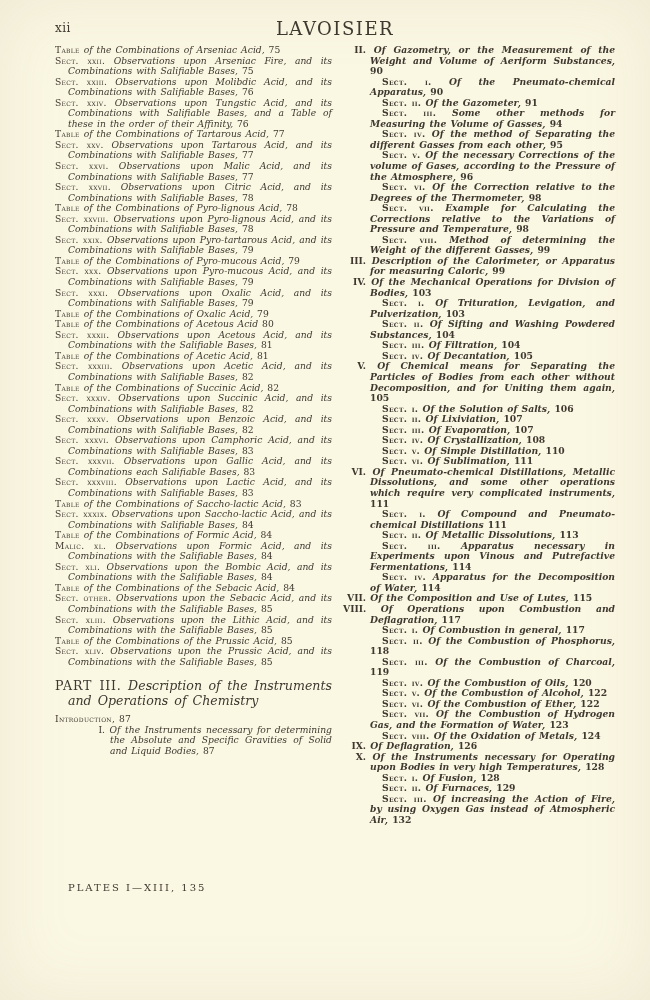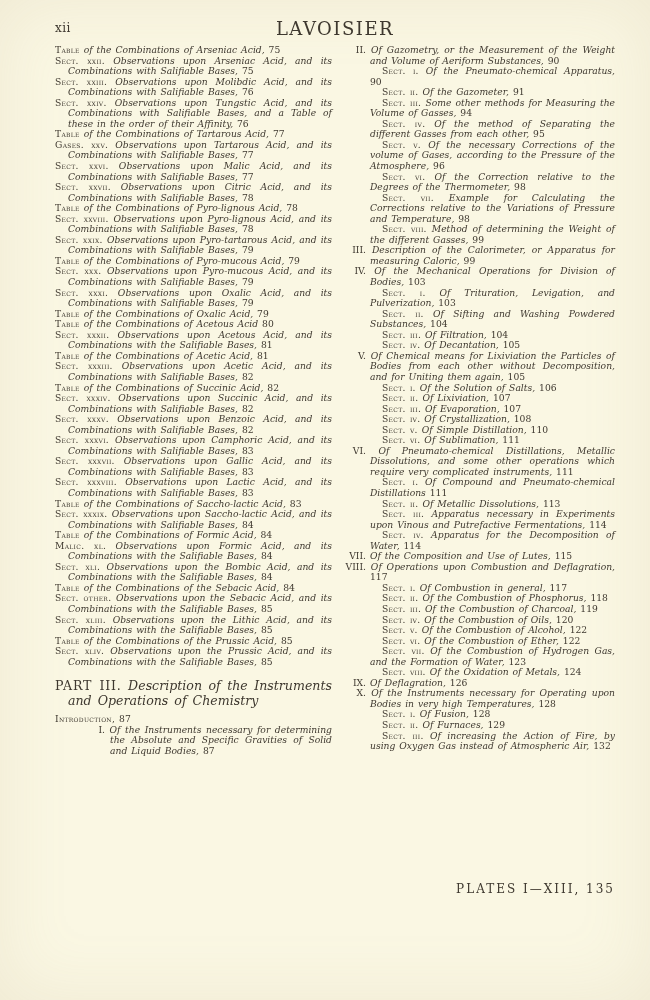--- a/index.html
+++ b/index.html
@@ -24,21 +24,21 @@
     font-size: 12px; letter-spacing: 0.5px;
   }
   .running-head {
     position: absolute; left: 0; right: 0; top: 0;
     text-align: center;
     font-size: 18px; letter-spacing: 1.5px;
   }
   .cols { display: flex; gap: 11px; }
   .col { box-sizing: border-box; }
   .col-left  { width: 277px; }
-  .col-right { width: 272px; }
+  .col-right { width: 272px; font-weight: bold; }
 
   p.entry {
     margin: 0;
     font-size: 9.2px;
     line-height: 10.55px;
     text-align: justify;
     font-style: italic;
     word-spacing: 1px;
   }
   .entry .label { font-style: normal; font-variant: small-caps; letter-spacing: 0.3px; }
@@ -67,23 +67,23 @@
     word-spacing: 2px;
     padding-left: 13px; text-indent: -13px;
   }
   .part-heading .part-label { letter-spacing: 0.8px; }
   .part-heading .part-title { font-style: italic; }
 
   .entry.intro { font-style: normal; margin-top: 6px; }
 
   .pg-footer {
     position: absolute;
-    left: 55px; right: 35px; top: 882px;
-    text-align: right;
-    font-size: 12px;
+    left: 68px; right: 35px; top: 882px;
+    text-align: left;
+    font-size: 10px;
     letter-spacing: 2px;
   }
 </style>
 </head>
 <body>
 
 <div class="page">
 
   <div class="pg-header">
     <span class="folio">xii</span>
@@ -91,29 +91,29 @@
   </div>
 
   <div class="cols">
 
     <div class="col col-left">
 
       <div>
 
           <p class="entry hang"><span class="label">Table</span> <span class="txt">of the Combinations of Arseniac Acid,</span> <span class="pg">75</span></p>
 
-          <p class="entry hang"><span class="label">Sect. xxii.</span> <span class="txt">Observations upon Arseniac Acid, and its Combinations with Salifiable Bases,</span> <span class="pg">75</span></p>
+          <p class="entry hang"><span class="label">Sect. xxii.</span> <span class="txt">Observations upon Arseniac Fire, and its Combinations with Salifiable Bases,</span> <span class="pg">75</span></p>
 
           <p class="entry hang"><span class="label">Sect. xxiii.</span> <span class="txt">Observations upon Molibdic Acid, and its Combinations with Salifiable Bases,</span> <span class="pg">76</span></p>
 
           <p class="entry hang"><span class="label">Sect. xxiv.</span> <span class="txt">Observations upon Tungstic Acid, and its Combinations with Salifiable Bases, and a Table of these in the order of their Affinity,</span> <span class="pg">76</span></p>
 
           <p class="entry hang"><span class="label">Table</span> <span class="txt">of the Combinations of Tartarous Acid,</span> <span class="pg">77</span></p>
 
-          <p class="entry hang"><span class="label">Gases. xxv.</span> <span class="txt">Observations upon Tartarous Acid, and its Combinations with Salifiable Bases,</span> <span class="pg">77</span></p>
+          <p class="entry hang"><span class="label">Sect. xxv.</span> <span class="txt">Observations upon Tartarous Acid, and its Combinations with Salifiable Bases,</span> <span class="pg">77</span></p>
 
           <p class="entry hang"><span class="label">Sect. xxvi.</span> <span class="txt">Observations upon Malic Acid, and its Combinations with Salifiable Bases,</span> <span class="pg">77</span></p>
 
 
           <p class="entry hang"><span class="label">Sect. xxvii.</span> <span class="txt">Observations upon Citric Acid, and its Combinations with Salifiable Bases,</span> <span class="pg">78</span></p>
 
           <p class="entry hang"><span class="label">Table</span> <span class="txt">of the Combinations of Pyro-lignous Acid,</span> <span class="pg">78</span></p>
 
           <p class="entry hang"><span class="label">Sect. xxviii.</span> <span class="txt">Observations upon Pyro-lignous Acid, and its Combinations with Salifiable Bases,</span> <span class="pg">78</span></p>
 
@@ -136,21 +136,21 @@
           <p class="entry hang"><span class="label">Sect. xxxiii.</span> <span class="txt">Observations upon Acetic Acid, and its Combinations with Salifiable Bases,</span> <span class="pg">82</span></p>
 
           <p class="entry hang"><span class="label">Table</span> <span class="txt">of the Combinations of Succinic Acid,</span> <span class="pg">82</span></p>
 
           <p class="entry hang"><span class="label">Sect. xxxiv.</span> <span class="txt">Observations upon Succinic Acid, and its Combinations with Salifiable Bases,</span> <span class="pg">82</span></p>
 
           <p class="entry hang"><span class="label">Sect. xxxv.</span> <span class="txt">Observations upon Benzoic Acid, and its Combinations with Salifiable Bases,</span> <span class="pg">82</span></p>
 
           <p class="entry hang"><span class="label">Sect. xxxvi.</span> <span class="txt">Observations upon Camphoric Acid, and its Combinations with Salifiable Bases,</span> <span class="pg">83</span></p>
 
-          <p class="entry hang"><span class="label">Sect. xxxvii.</span> <span class="txt">Observations upon Gallic Acid, and its Combinations with Salifiable Bases,</span> <span class="pg">83</span></p>
+          <p class="entry hang"><span class="label">Sect. xxxvii.</span> <span class="txt">Observations upon Gallic Acid, and its Combinations each Salifiable Bases,</span> <span class="pg">83</span></p>
 
           <p class="entry hang"><span class="label">Sect. xxxviii.</span> <span class="txt">Observations upon Lactic Acid, and its Combinations with Salifiable Bases,</span> <span class="pg">83</span></p>
 
           <p class="entry hang"><span class="label">Table</span> <span class="txt">of the Combinations of Saccho-lactic Acid,</span> <span class="pg">83</span></p>
 
           <p class="entry hang"><span class="label">Sect. xxxix.</span> <span class="txt">Observations upon Saccho-lactic Acid, and its Combinations with Salifiable Bases,</span> <span class="pg">84</span></p>
 
           <p class="entry hang"><span class="label">Table</span> <span class="txt">of the Combinations of Formic Acid,</span> <span class="pg">84</span></p>
 
           <p class="entry hang"><span class="label">Malic. xl.</span> <span class="txt">Observations upon Formic Acid, and its Combinations with the Salifiable Bases,</span> <span class="pg">84</span></p>
@@ -203,21 +203,21 @@
           <p class="entry chapter"><span class="num">IV.</span> <span class="txt">Of the Mechanical Operations for Division of Bodies,</span> <span class="pg">103</span></p>
 
           <p class="entry sect"><span class="label">Sect. i.</span> <span class="txt">Of Trituration, Levigation, and Pulverization,</span> <span class="pg">103</span></p>
 
           <p class="entry sect"><span class="label">Sect. ii.</span> <span class="txt">Of Sifting and Washing Powdered Substances,</span> <span class="pg">104</span></p>
 
           <p class="entry sect"><span class="label">Sect. iii.</span> <span class="txt">Of Filtration,</span> <span class="pg">104</span></p>
 
           <p class="entry sect"><span class="label">Sect. iv.</span> <span class="txt">Of Decantation,</span> <span class="pg">105</span></p>
 
-          <p class="entry chapter"><span class="num">V.</span> <span class="txt">Of Chemical means for Lixiviation the Particles of Bodies from each other without Decomposition, and for Uniting them again,</span> <span class="pg">105</span></p>
+          <p class="entry chapter"><span class="num">V.</span> <span class="txt">Of Chemical means for Separating the Particles of Bodies from each other without Decomposition, and for Uniting them again,</span> <span class="pg">105</span></p>
 
           <p class="entry sect"><span class="label">Sect. i.</span> <span class="txt">Of the Solution of Salts,</span> <span class="pg">106</span></p>
 
           <p class="entry sect"><span class="label">Sect. ii.</span> <span class="txt">Of Lixiviation,</span> <span class="pg">107</span></p>
 
           <p class="entry sect"><span class="label">Sect. iii.</span> <span class="txt">Of Evaporation,</span> <span class="pg">107</span></p>
 
           <p class="entry sect"><span class="label">Sect. iv.</span> <span class="txt">Of Crystallization,</span> <span class="pg">108</span></p>
 
           <p class="entry sect"><span class="label">Sect. v.</span> <span class="txt">Of Simple Distillation,</span> <span class="pg">110</span></p>

